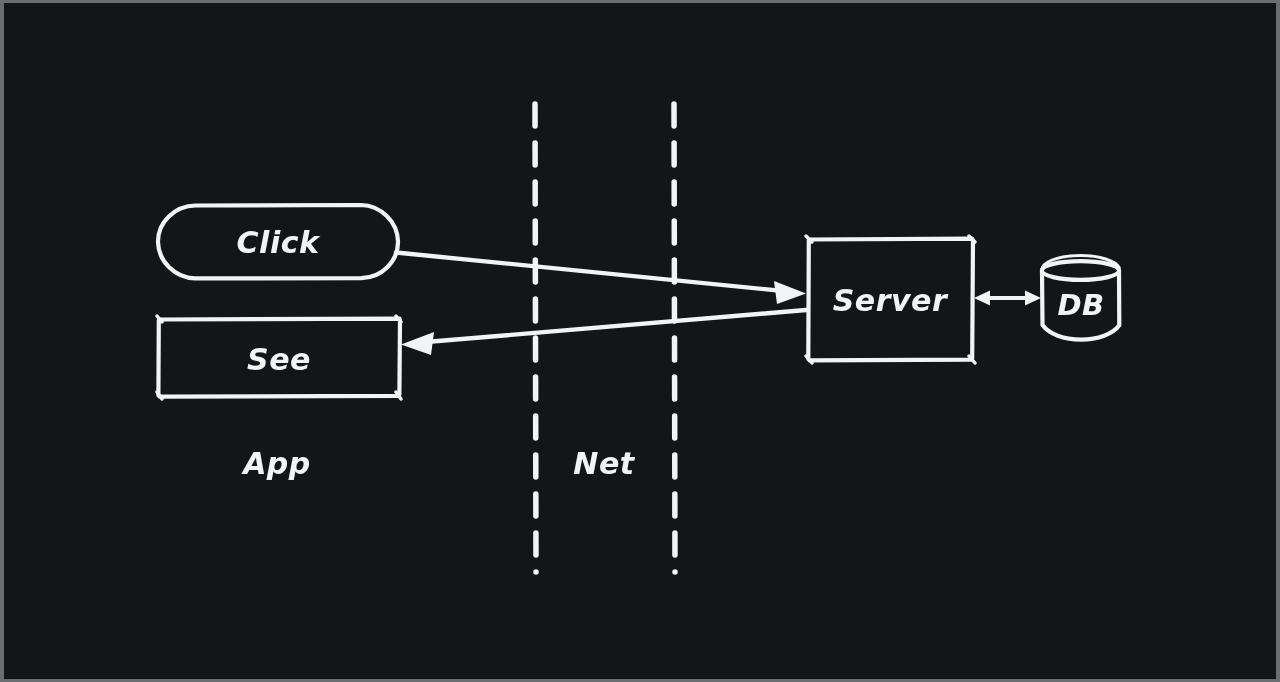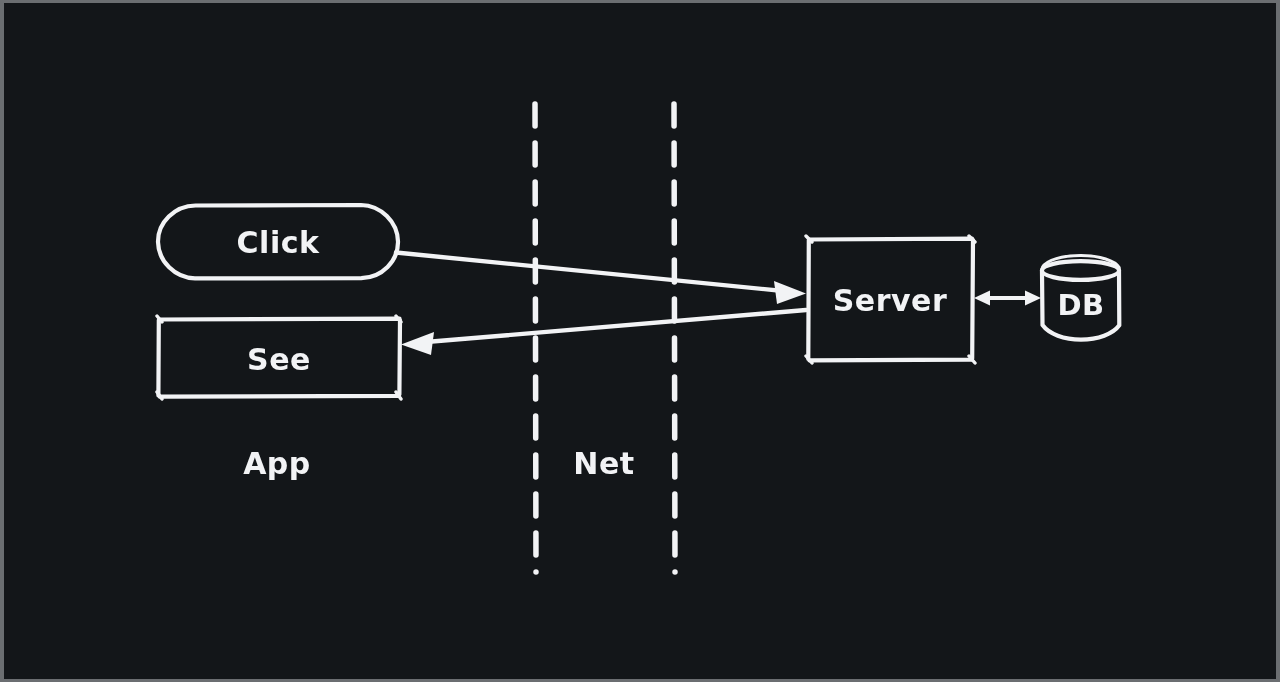--- a/index.html
+++ b/index.html
@@ -14,20 +14,21 @@
     overflow: hidden;
     font-family: "DejaVu Sans", sans-serif;
   }
   #frame {
     position: absolute;
     left: 0; top: 0;
     width: 1280px;
     height: 682px;
     background: #6b6e71;
     box-sizing: border-box;
+    font-style: italic;
   }
   #canvas {
     position: absolute;
     left: 4px;
     top: 3px;
     width: 1272px;
     height: 676px;
     background: #131619;
     overflow: hidden;
   }

